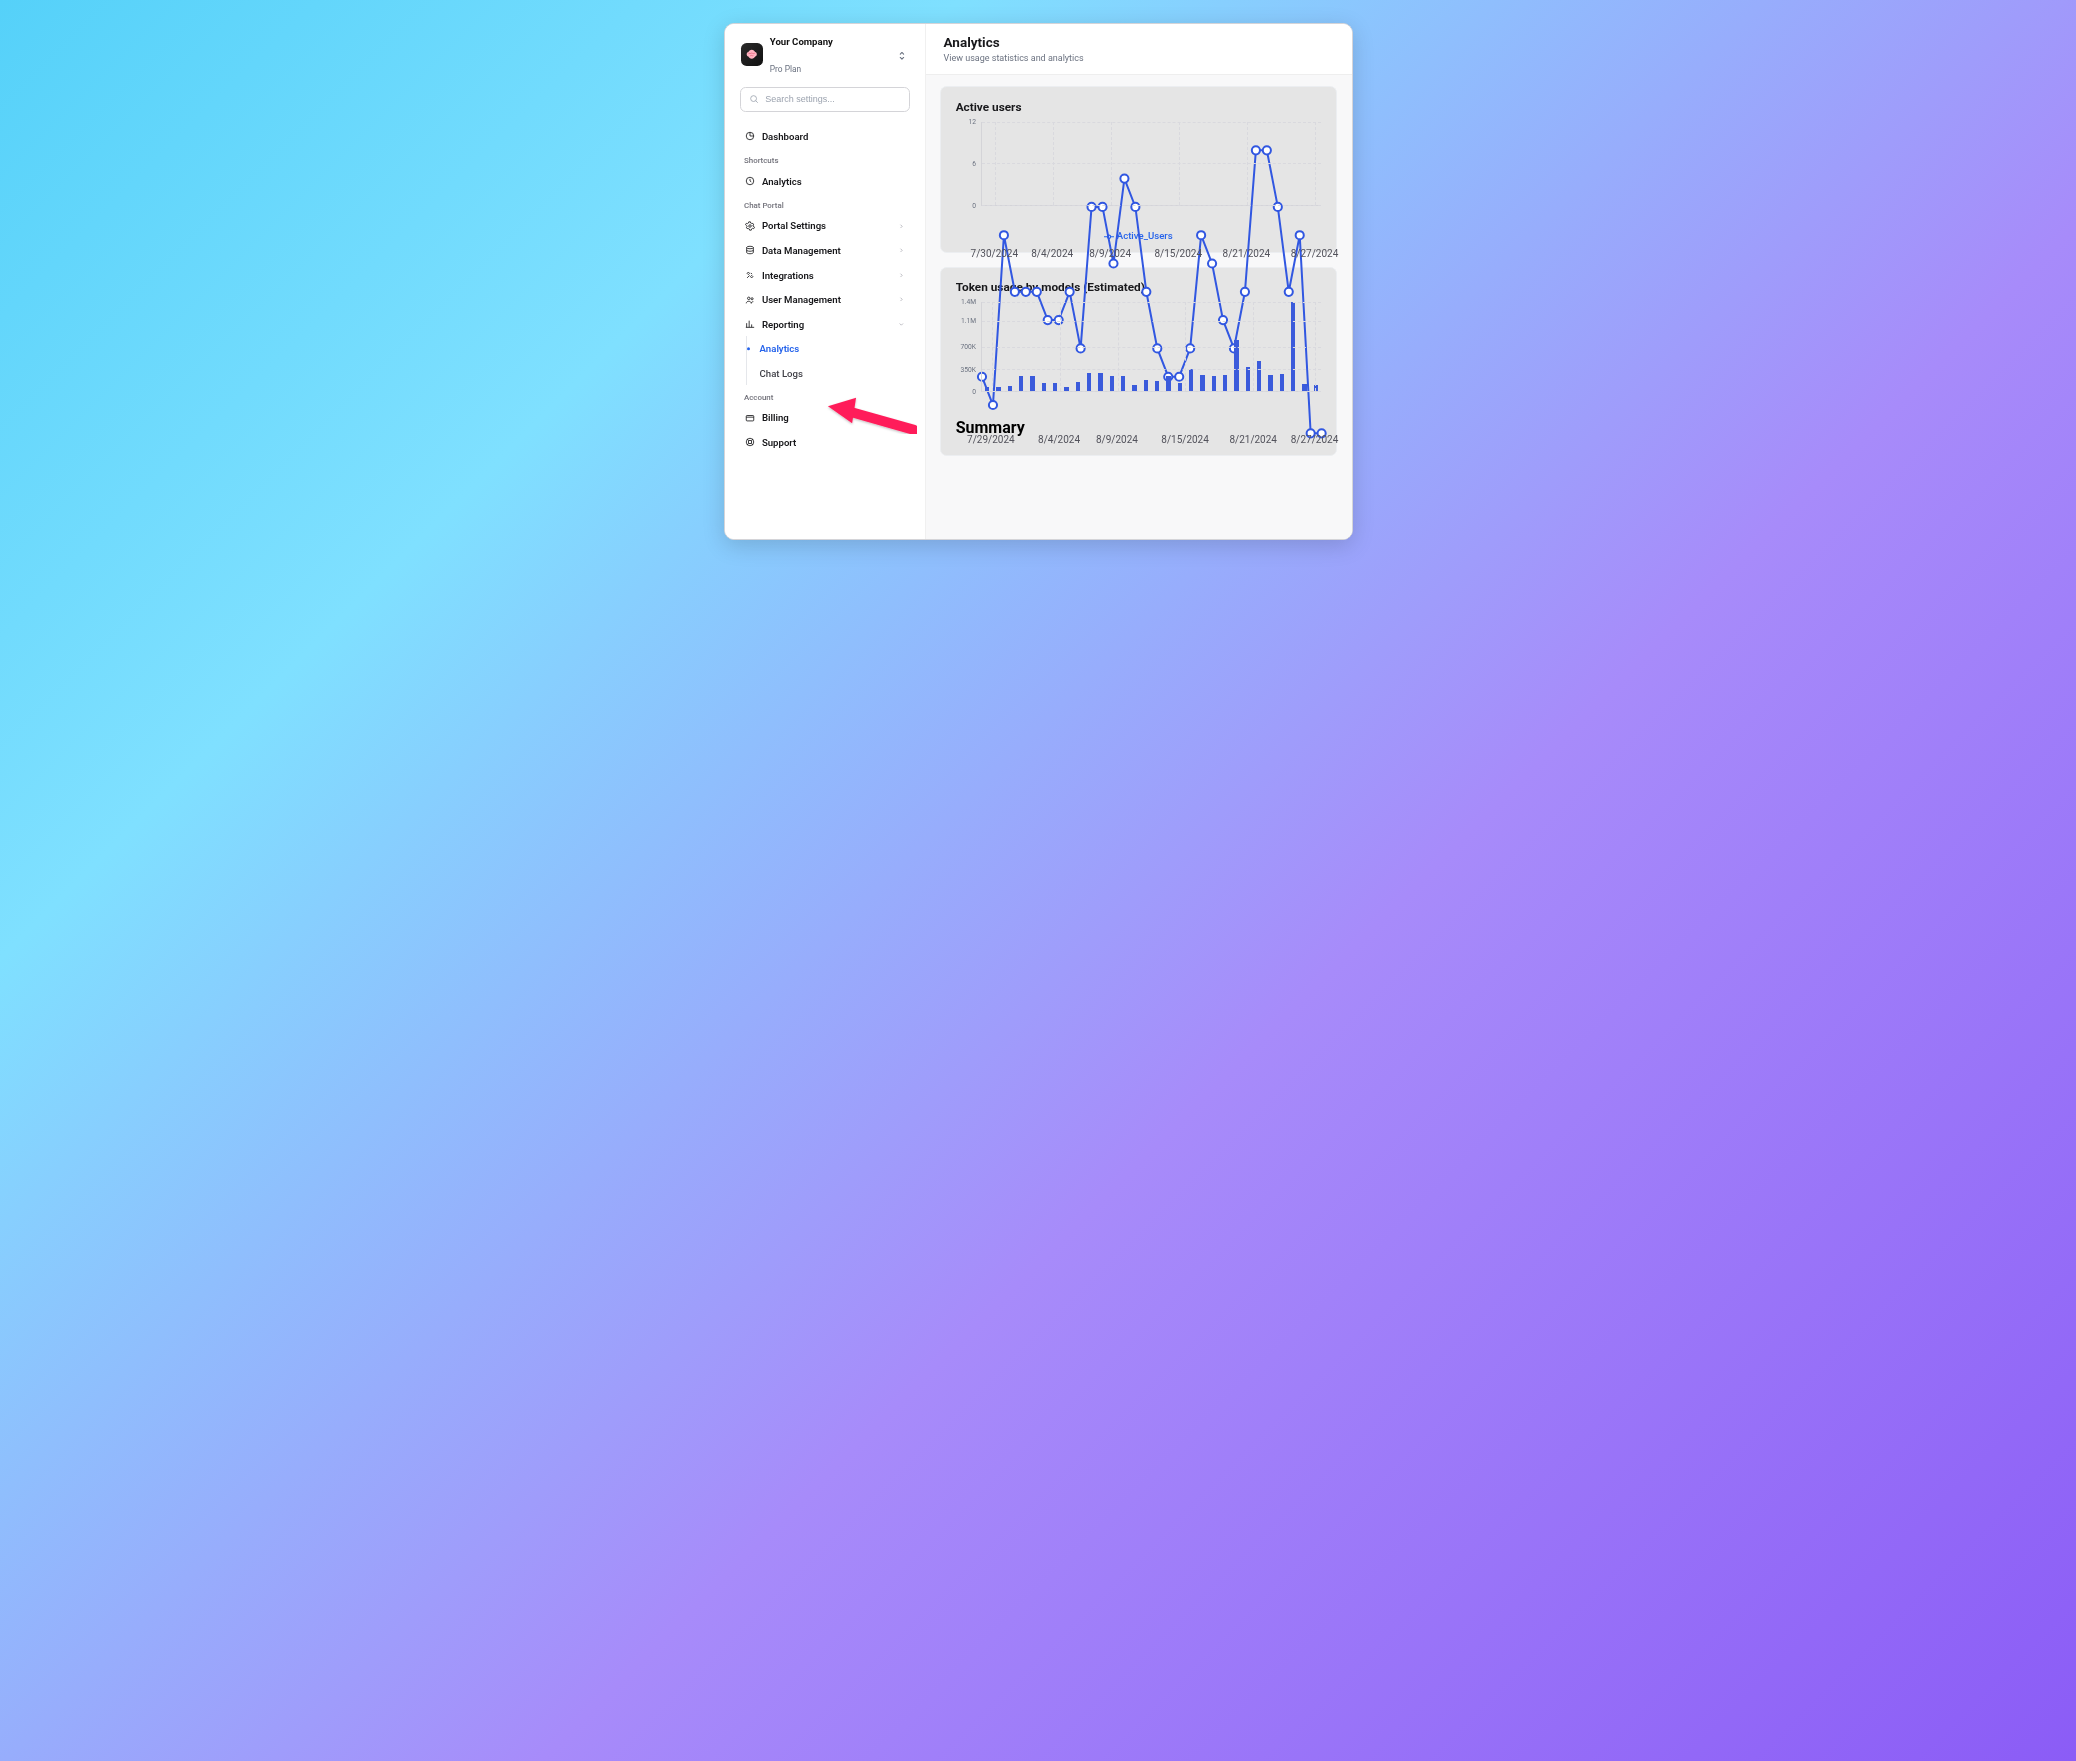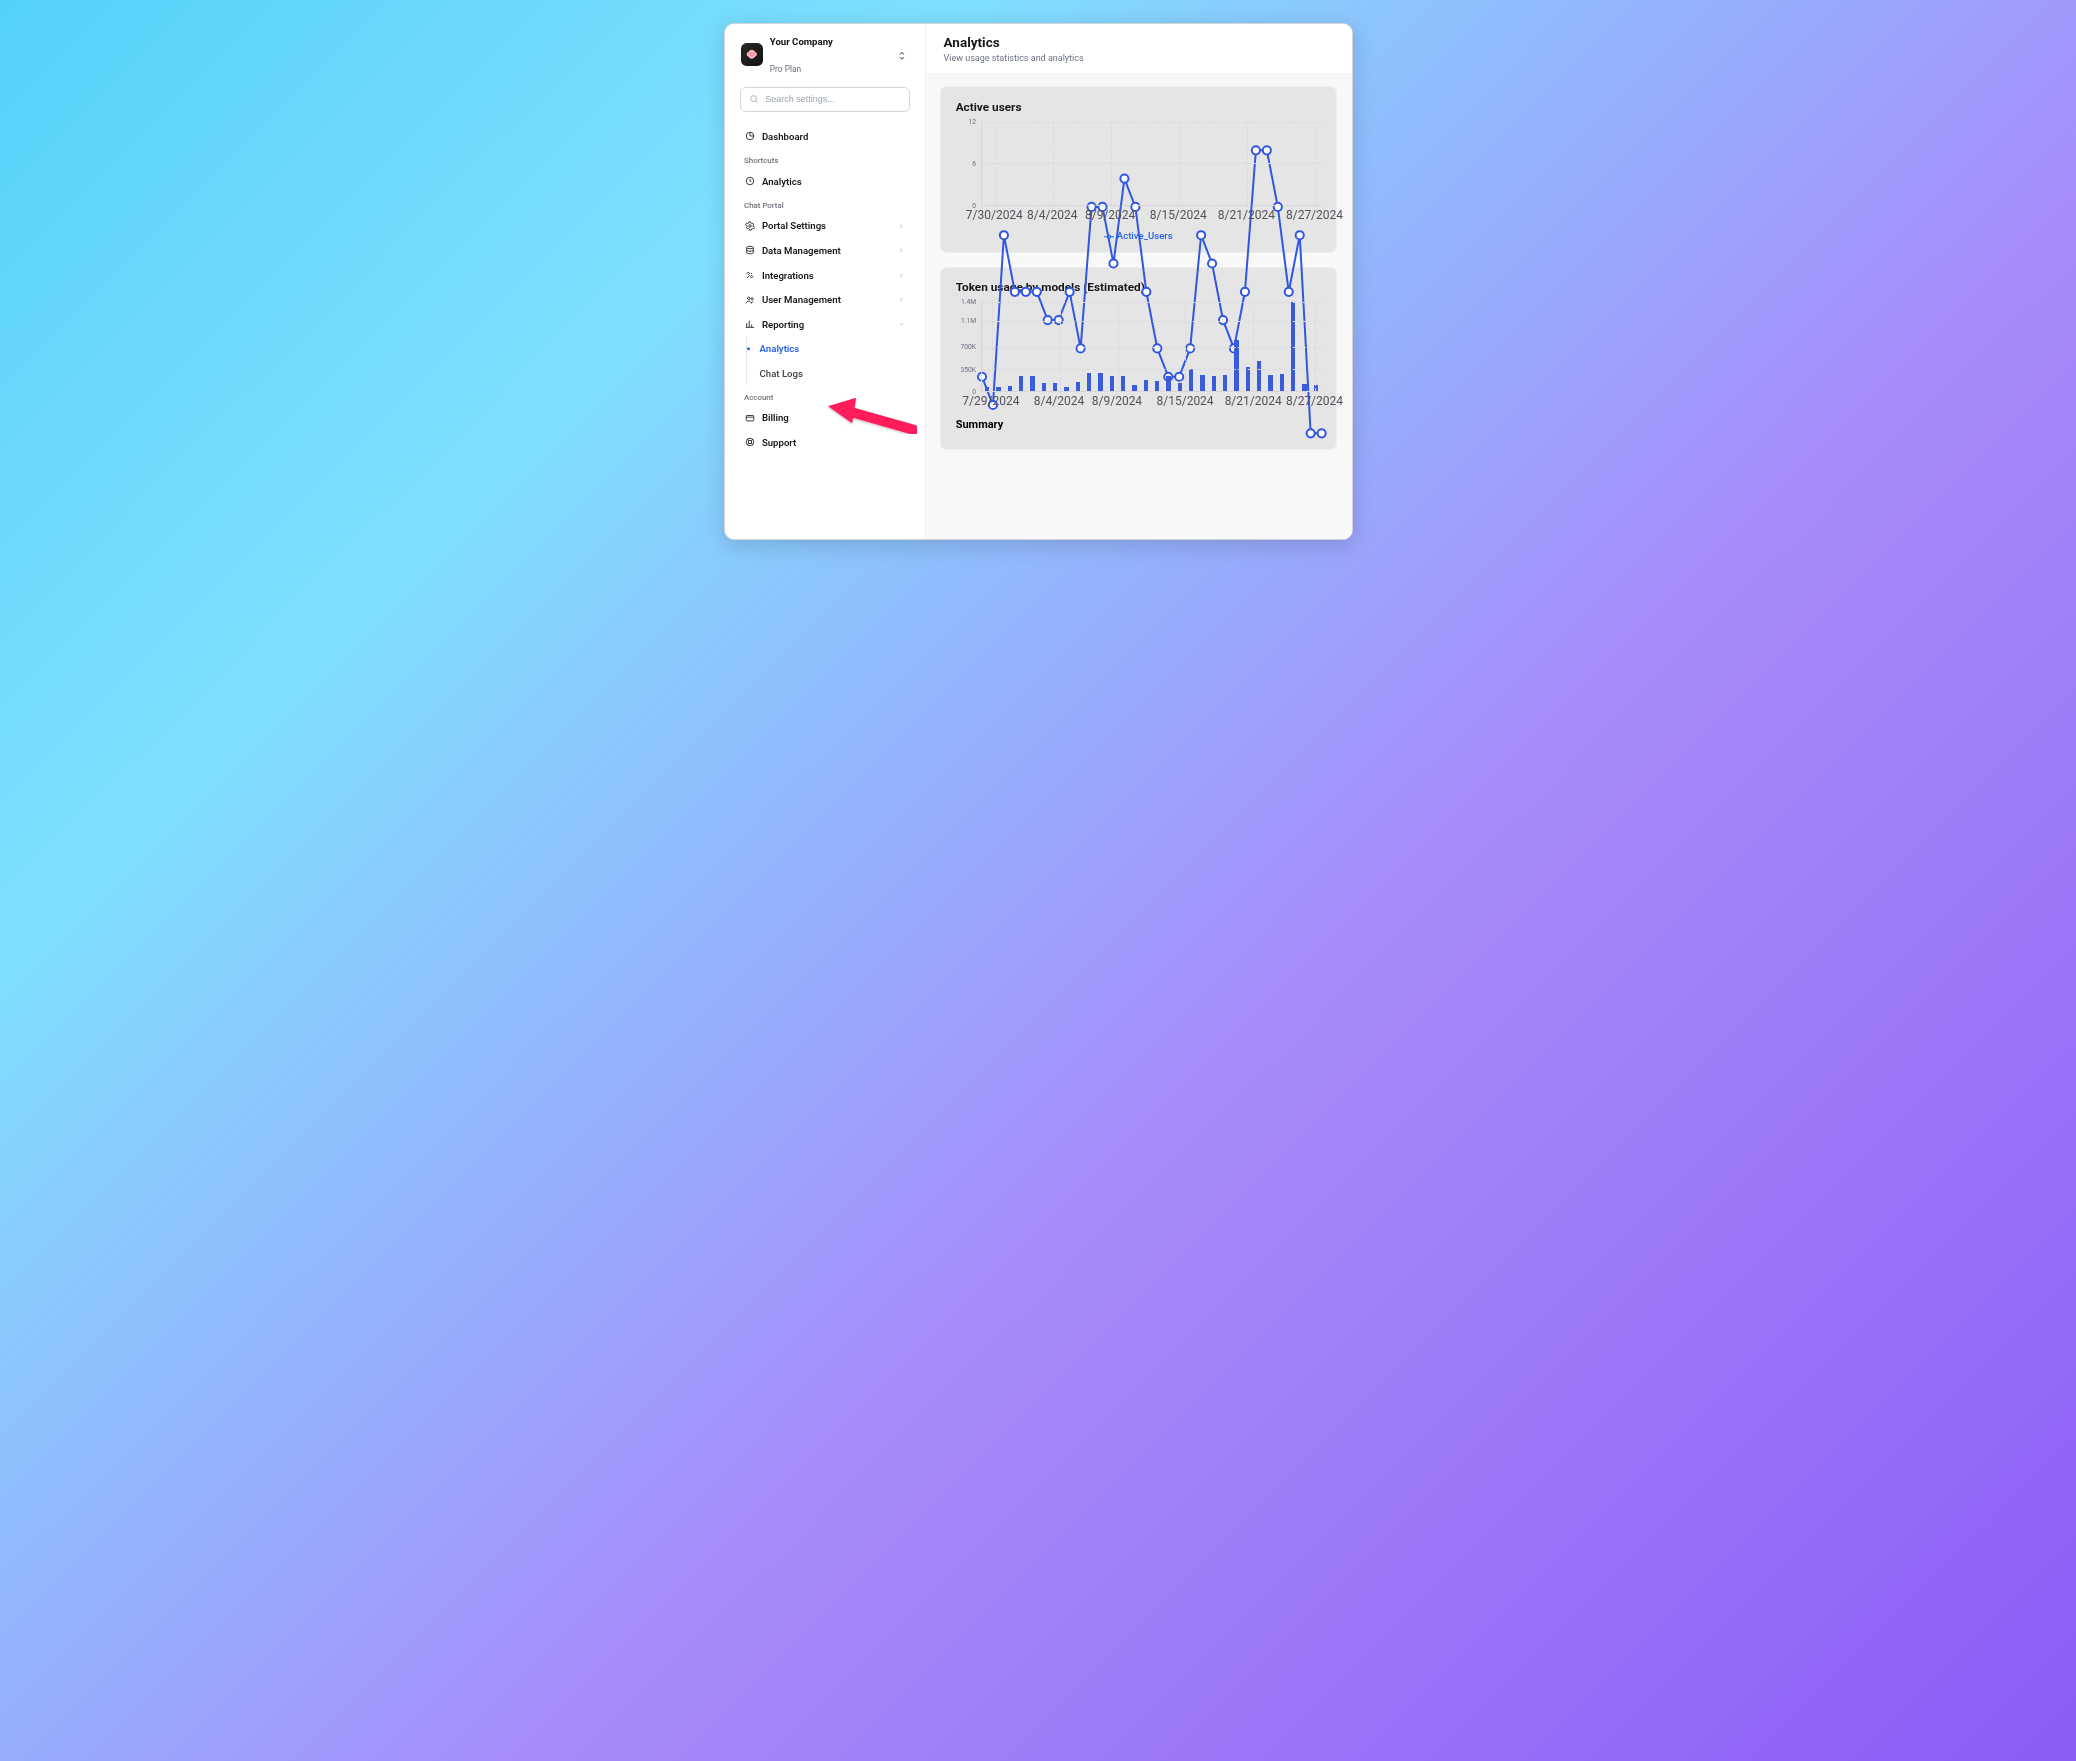--- a/index.html
+++ b/index.html
@@ -48,27 +48,27 @@
   .card{background:#e5e5e5;border:0.6px solid #eceef1;border-radius:6.7px;padding:12.4px 14.6px 11.2px;margin-bottom:13.5px;}
   .card h2{font-size:11.8px;font-weight:700;color:#18181b;margin-bottom:7.9px;}
   .chart-zone{position:relative;height:84px;margin-left:25px;}
   .chart-zone.small{height:90px;}
   .y-ticks{position:absolute;left:-25px;top:0;height:100%;width:22.5px;}
   .y-tick{position:absolute;right:2.2px;font-size:6.7px;color:#6b7280;transform:translateY(-50%);}
   .plot{position:absolute;inset:0;border-left:0.6px solid #d4d4d8;border-bottom:0.6px solid #d4d4d8;}
   .grid-h{position:absolute;left:0;right:0;border-top:0.6px dashed #d9d9de;}
   .grid-v{position:absolute;top:0;bottom:0;border-left:0.6px dashed #d9d9de;}
   .x-ticks{position:relative;height:12.4px;margin-left:25px;margin-top:2.2px;}
-  .x-tick{position:absolute;font-size:12px;color:#52525b;transform:translateX(-50%);white-space:nowrap;}
+  .x-tick{position:absolute;font-size:10px;color:#52525b;transform:translateX(-50%);white-space:nowrap;margin-top:40px;}
   .legend{text-align:center;margin-top:10px;color:#2563eb;font-size:9.6px;font-weight:500;display:flex;justify-content:center;align-items:center;gap:4.5px;}
   .legend .dot{width:7.9px;display:inline-block;}
   svg.line-chart{position:absolute;inset:0;overflow:visible;}
   .bars{position:absolute;inset:0;display:flex;align-items:flex-end;gap:2.1%;padding:0 1%;}
   .bar{flex:1;background:#3b5bdb;border-radius:0;}
-  .summary h3{font-size:11px;font-weight:700;margin:11.2px 0 6.7px;}
+  .summary h3{font-size:16px;font-weight:700;margin:11.2px 0 6.7px;}
   table.sum{width:100%;border-collapse:collapse;border:0.6px solid #e5e7eb;border-radius:4.5px;overflow:hidden;}
   table.sum th, table.sum td{padding:7.9px 9px;font-size:9.6px;text-align:left;}
   table.sum th{color:#111;font-weight:700;border-bottom:0.6px solid #e5e7eb;background:#fff;}
   table.sum th:last-child, table.sum td:last-child{text-align:right;}
   .model-dot{display:inline-block;width:6.7px;height:6.7px;border-radius:50%;background:#2f54eb;margin-right:5.6px;vertical-align:middle;}
   
   .arrow-annot{position:absolute;pointer-events:none;}
 </style>
 </head>
 <body>

